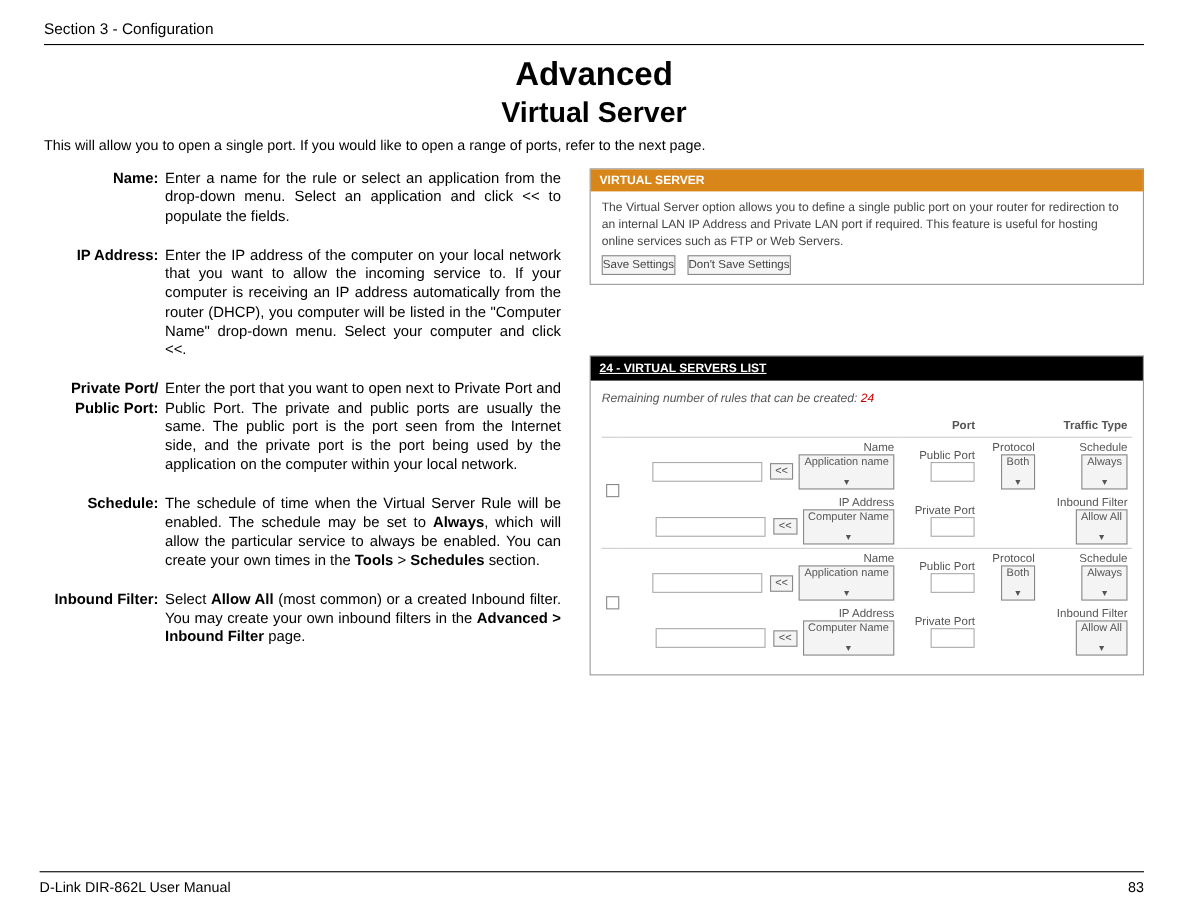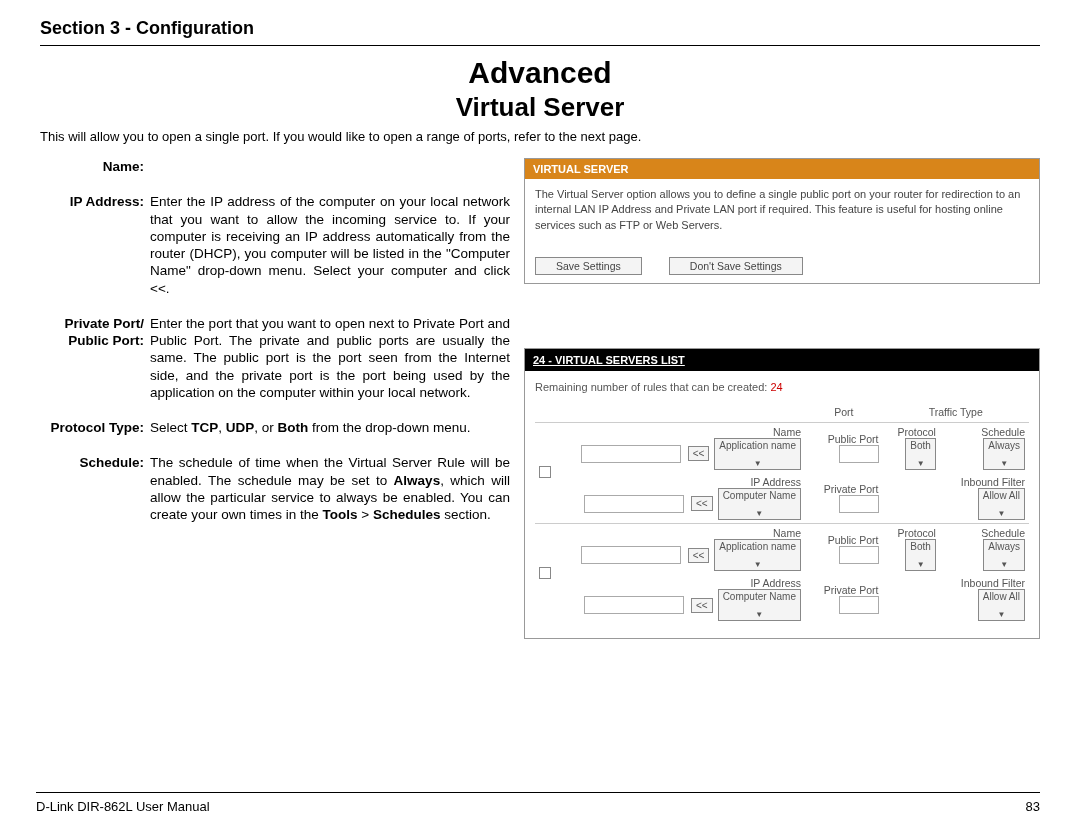--- a/index.html
+++ b/index.html
@@ -6,62 +6,61 @@
   body {
     width: 1080px;
     height: 834px;
     font-family: "Myriad Pro", "Segoe UI", Arial, sans-serif;
     background: #fff;
     color: #000;
     position: relative;
     padding: 18px 40px 0 40px;
   }
   .header-line {
-    font-size: 18px;
+    font-size: 14px;
     margin-bottom: 6px;
-    font-weight: bold;
   }
   hr.top { border: none; border-top: 1px solid #000; margin-bottom: 10px; }
   h1.main-head {
     font-size: 30px;
     font-weight: 700;
     text-align: center;
     margin-bottom: 2px;
     font-family: "Myriad Pro", "Segoe UI", Arial, sans-serif;
   }
   h2.sub-head {
     font-size: 26px;
     font-weight: 700;
     text-align: center;
     margin-bottom: 6px;
   }
   .intro {
     font-size: 13px;
     margin-bottom: 14px;
   }
-  .columns { display: flex; gap: 14px; }
+  .columns { display: flex; gap: 26px; }
   .left-col { width: 470px; }
   .right-col { flex: 1; }
   .def-row { display: flex; margin-bottom: 18px; font-size: 13.5px; line-height: 1.28; }
   .def-label { width: 110px; text-align: right; font-weight: 700; padding-right: 6px; flex-shrink: 0; }
   .def-body { flex: 1; text-align: justify; }
   .def-body b { font-weight: 700; }
 
   
   .panel { border: 1px solid #999; background: #fff; font-family: Tahoma, Verdana, sans-serif; }
   .panel-header { background: #d8851a; color: #fff; font-size: 11px; font-weight: 700; padding: 4px 8px; }
   .panel-body { padding: 8px 10px; font-size: 11px; color: #444; }
-  .panel-body .desc { line-height: 1.4; margin-bottom: 24px; }
-  .btn { display: inline-block; border: 1px solid #888; background: #f4f4f4; font-size: 10.5px; padding: 2px 20px; margin-right: 24px; cursor: pointer; }
+  .panel-body .desc { line-height: 1.4; margin-bottom: 4px; }
+  .btn { display: inline-block; border: 1px solid #888; background: #f4f4f4; font-size: 10.5px; padding: 2px 0; margin-right: 8px; cursor: pointer; }
   .black-bar { background: #000; color: #fff; font-size: 11px; font-weight: 700; padding: 5px 8px; text-decoration: underline; }
   .list-body { padding: 10px 10px 14px 10px; font-size: 11px; color: #555; }
-  .remaining { margin-bottom: 10px; }
+  .remaining { margin-bottom: 10px; font-style: italic; }
   .remaining .num { color: #c00; }
   .tbl { width: 100%; border-collapse: collapse; font-size: 10.5px; color: #555; }
-  .tbl th { text-align: center; font-weight: 400; padding: 3px 4px; }
+  .tbl th { text-align: right; font-weight: 700; padding: 3px 4px; }
   .tbl td { padding: 3px 4px; vertical-align: middle; text-align: right; }
   .tbl .sep td { border-bottom: 1px solid #ccc; padding: 0; height: 1px; }
   .fld-input { border: 1px solid #aaa; height: 18px; width: 100px; background: #fff; display: inline-block; vertical-align: middle; }
   .fld-input.sm { width: 40px; }
   .copy-btn { border: 1px solid #888; background: #f4f4f4; padding: 1px 4px; font-size: 10px; vertical-align: middle; margin: 0 2px 0 4px; }
   .sel { border: 1px solid #888; background: #f4f4f4; font-size: 10px; padding: 1px 4px; display: inline-flex; align-items: center; gap: 8px; vertical-align: middle; flex-direction: column; }
   .sel .caret { font-size: 8px; }
   .chk { width: 12px; height: 12px; border: 1px solid #888; display: inline-block; background: #fff; }
 
   .footer { position: absolute; left: 36px; right: 40px; bottom: 20px; }
@@ -76,49 +75,50 @@
 
 <h1 class="main-head">Advanced</h1>
 <h2 class="sub-head">Virtual Server</h2>
 <p class="intro">This will allow you to open a single port. If you would like to open a range of ports, refer to the next page.</p>
 
 <div class="columns">
   <div class="left-col">
 
     <div class="def-row">
       <div class="def-label">Name:</div>
+      <div class="def-body">Enter a name for the rule or select an application from the drop-down menu. Select an application and click &lt;&lt; to populate the fields.</div>
     </div>
 
     <div class="def-row">
       <div class="def-label">IP Address:</div>
       <div class="def-body">Enter the IP address of the computer on your local network that you want to allow the incoming service to. If your computer is receiving an IP address automatically from the router (DHCP), you computer will be listed in the "Computer Name" drop-down menu. Select your computer and click &lt;&lt;.</div>
     </div>
 
     <div class="def-row">
       <div class="def-label">
         <span>Private Port/</span><br>
         <span>Public Port:</span>
       </div>
       <div class="def-body">Enter the port that you want to open next to Private Port and Public Port. The private and public ports are usually the same. The public port is the port seen from the Internet side, and the private port is the port being used by the application on the computer within your local network.</div>
     </div>
 
-    <div class="def-row">
-      <div class="def-label">Protocol Type:</div>
-      <div class="def-body">
-        <span>Select </span><b>TCP</b><span>, </span><b>UDP</b><span>, or </span><b>Both</b><span> from the drop-down menu.</span>
-      </div>
-    </div>
 
     <div class="def-row">
       <div class="def-label">Schedule:</div>
       <div class="def-body">
         <span>The schedule of time when the Virtual Server Rule will be enabled. The schedule may be set to </span><b>Always</b><span>, which will allow the particular service to always be enabled. You can create your own times in the </span><b>Tools</b><span> &gt; </span><b>Schedules</b><span> section.</span>
       </div>
     </div>
 
+    <div class="def-row">
+      <div class="def-label">Inbound Filter:</div>
+      <div class="def-body">
+        <span>Select </span><b>Allow All</b><span> (most common) or a created Inbound filter. You may create your own inbound filters in the </span><b>Advanced &gt; Inbound Filter</b><span> page.</span>
+      </div>
+    </div>
 
   </div>
 
   <div class="right-col">
 
     <div class="panel">
       <div class="panel-header">VIRTUAL SERVER</div>
       <div class="panel-body">
         <div class="desc">The Virtual Server option allows you to define a single public port on your router for redirection to an internal LAN IP Address and Private LAN port if required. This feature is useful for hosting online services such as FTP or Web Servers.</div>
         <span class="btn">Save Settings</span>

